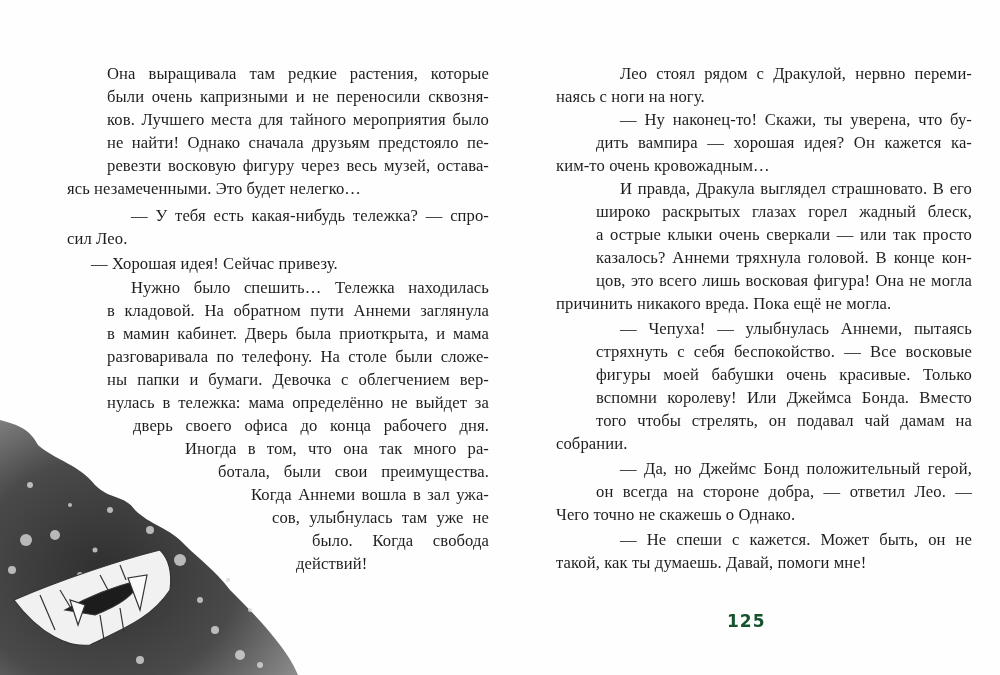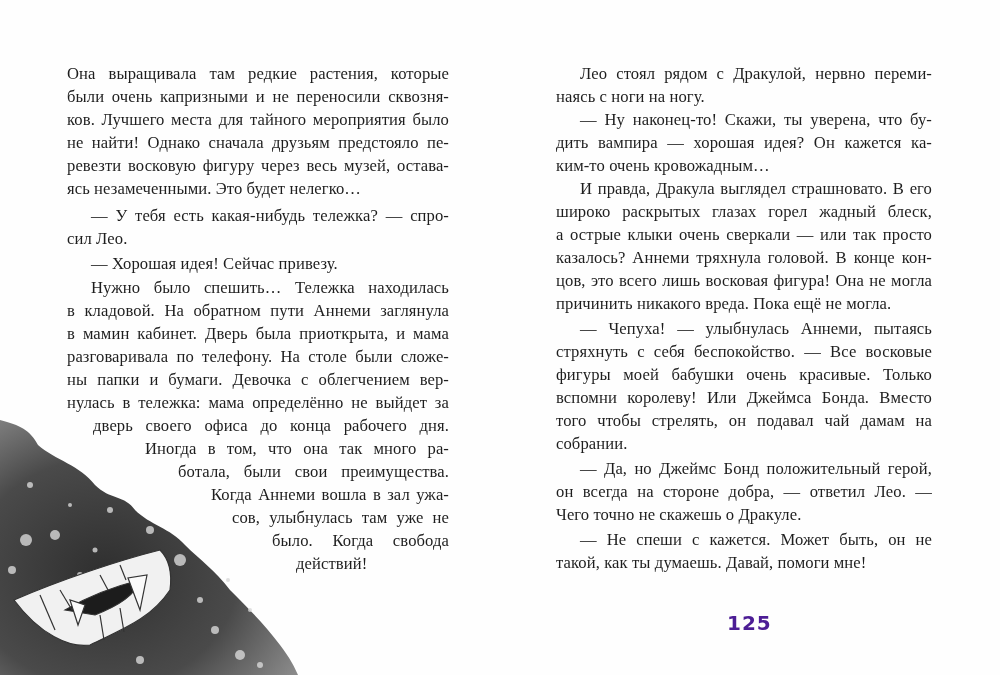--- a/index.html
+++ b/index.html
@@ -8,24 +8,24 @@
       font-family: "Liberation Serif", "DejaVu Serif", serif; color: #1e1e1e;
     }
     .page { position: absolute; top: 0; height: 675px; }
     .page-left { left: 0; width: 500px; }
     .page-right { left: 500px; width: 500px; }
     .illustration { position: absolute; left: 0; top: 410px; width: 320px; height: 265px; }
     .line {
       position: absolute; font-size: 16.6px; line-height: 22px; white-space: nowrap;
       letter-spacing: 0.1px;
     }
-    .j { text-align: justify; text-align-last: justify; }
+    .j { text-align: justify; text-align-last: justify; margin-left: 40px; }
     .page-number {
       position: absolute; left: 727px; top: 611px; font-family: "DejaVu Sans", sans-serif;
-      font-weight: bold; font-size: 20px; color: #4c1d95; letter-spacing: 1px;
+      font-weight: bold; font-size: 17px; color: #14532d; letter-spacing: 1px;
     }
   </style>
 </head>
 <body>
 
 <div class="page page-left">
   <svg class="illustration" viewBox="0 0 320 265">
     <defs>
       <radialGradient id="ink" cx="35%" cy="60%" r="75%">
         <stop offset="0%" stop-color="#2f2f2f"></stop>
@@ -105,17 +105,17 @@
 <div class="line j" style="left:556px;top:270px;width:376px">цов, это всего лишь восковая фигура! Она не могла</div>
 <div class="line" style="left:556px;top:293px">причинить никакого вреда. Пока ещё не могла.</div>
 <div class="line j" style="left:580px;top:318px;width:352px">— Чепуха! — улыбнулась Аннеми, пытаясь</div>
 <div class="line j" style="left:556px;top:341px;width:376px">стряхнуть с себя беспокойство. — Все восковые</div>
 <div class="line j" style="left:556px;top:364px;width:376px">фигуры моей бабушки очень красивые. Только</div>
 <div class="line j" style="left:556px;top:387px;width:376px">вспомни королеву! Или Джеймса Бонда. Вместо</div>
 <div class="line j" style="left:556px;top:410px;width:376px">того чтобы стрелять, он подавал чай дамам на</div>
 <div class="line" style="left:556px;top:433px">собрании.</div>
 <div class="line j" style="left:580px;top:458px;width:352px">— Да, но Джеймс Бонд положительный герой,</div>
 <div class="line j" style="left:556px;top:481px;width:376px">он всегда на стороне добра, — ответил Лео. —</div>
-<div class="line" style="left:556px;top:504px">Чего точно не скажешь о Дракуле.</div>
+<div class="line" style="left:556px;top:504px">Чего точно не скажешь о Однако.</div>
 <div class="line j" style="left:580px;top:529px;width:352px">— Не спеши с кажется. Может быть, он не</div>
 <div class="line" style="left:556px;top:552px">такой, как ты думаешь. Давай, помоги мне!</div>
 
 <div class="page-number">125</div>
 
 </body></html>

